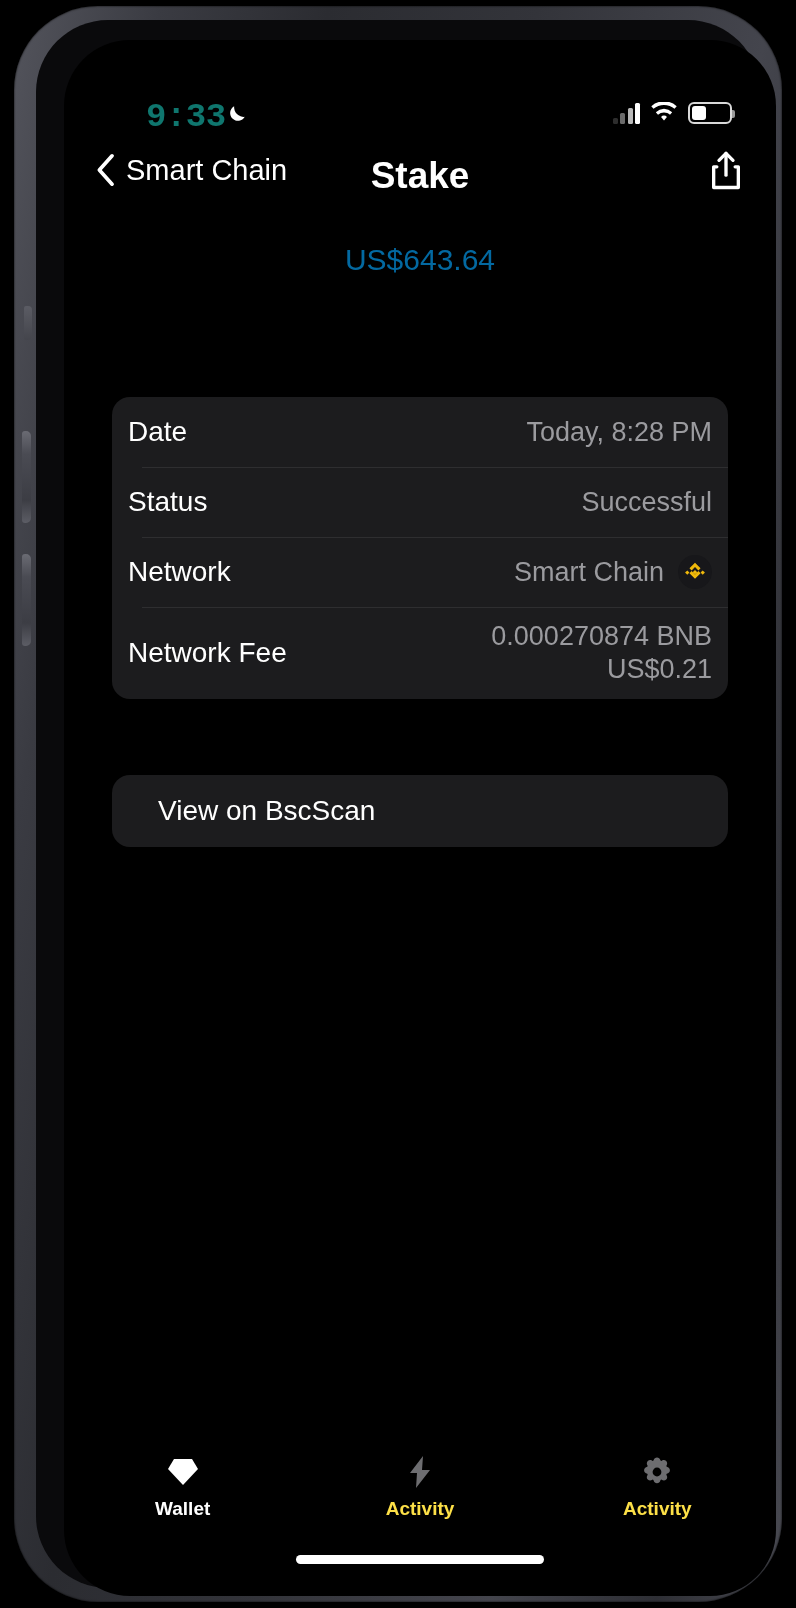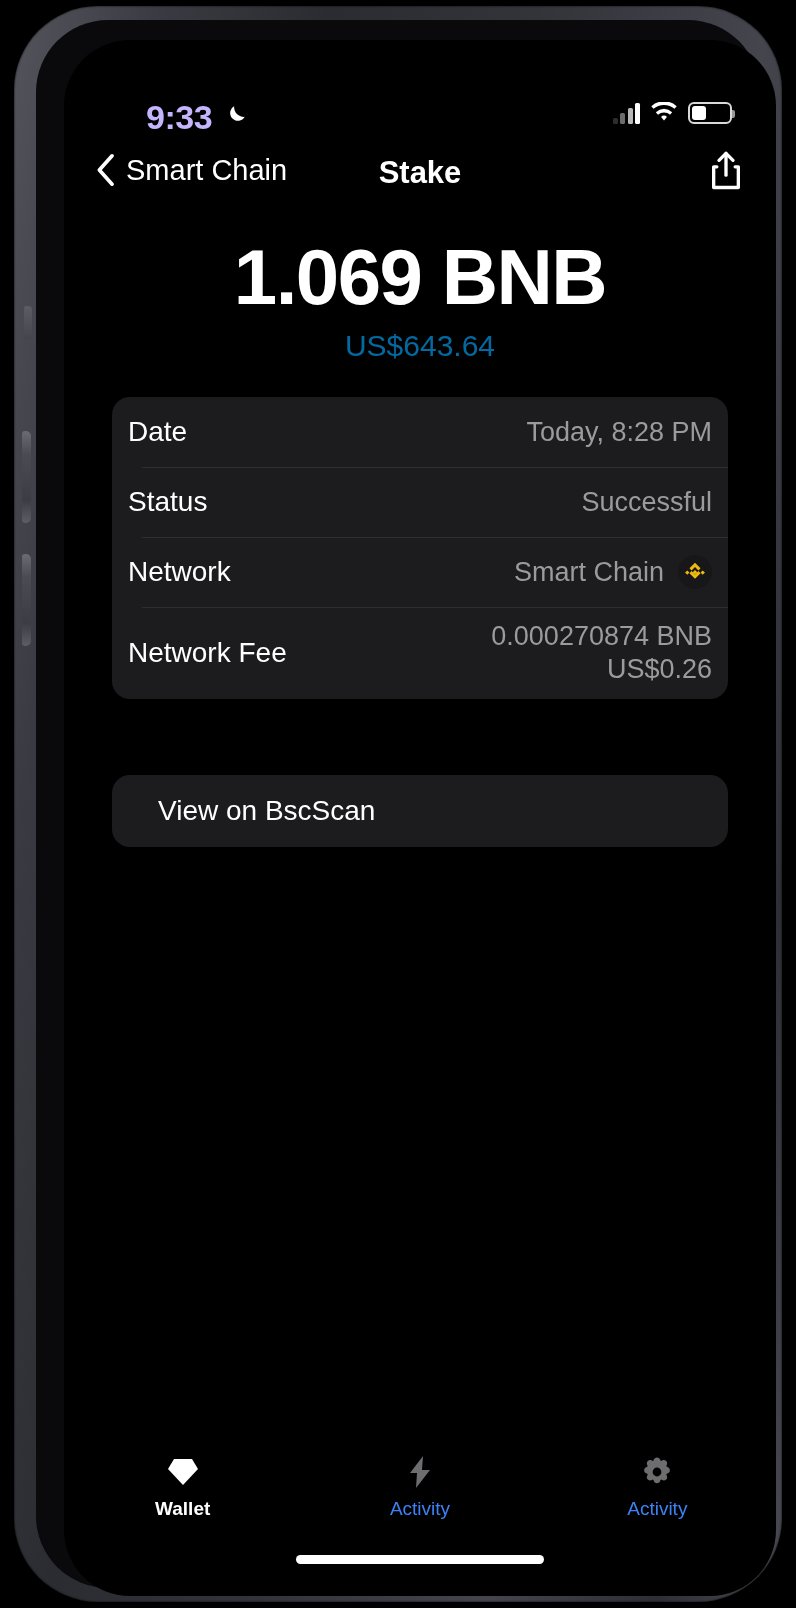--- a/index.html
+++ b/index.html
@@ -105,23 +105,24 @@
     position: absolute;
     left: 0; top: 20px;
     width: 712px;
     height: 58px;
   }
   .status-time {
     position: absolute;
     left: 82px; top: 40px;
     font-size: 34px;
     font-weight: bold;
-    color: #c4b5fd;
+    color: #0f766e;
     letter-spacing: -0.5px;
     line-height: 1;
+    font-family: Liberation Mono, monospace;
   }
   .moon-icon {
     position: absolute;
     left: 158px; top: 43px;
     width: 26px; height: 26px;
   }
   .status-right {
     position: absolute;
     right: 44px; top: 42px;
     display: flex;
@@ -174,21 +175,21 @@
   }
   .nav-back-label {
     font-size: 29px;
     color: #ffffff;
     line-height: 1;
   }
   .nav-title {
     position: absolute;
     left: 0; right: 0; top: 10px;
     text-align: center;
-    font-size: 31px;
+    font-size: 37px;
     font-weight: bold;
     color: #ffffff;
   }
   .nav-share {
     position: absolute;
     right: 30px; top: 4px;
     width: 40px; height: 44px;
     cursor: pointer;
   }
 
@@ -296,21 +297,21 @@
     flex: 1;
     display: flex;
     flex-direction: column;
     align-items: center;
     gap: 9px;
     cursor: pointer;
   }
   .tab-icon { height: 34px; display: flex; align-items: center; justify-content: center; }
   .tab-label { font-size: 19px; font-weight: bold; }
   .tab.active .tab-label { color: #ffffff; }
-  .tab.inactive .tab-label { color: #3b82f6; font-weight: normal; }
+  .tab.inactive .tab-label { color: #fde047; font-weight: bold; }
 
   .home-indicator {
     position: absolute;
     left: 50%;
     transform: translateX(-50%);
     bottom: 32px;
     width: 248px;
     height: 9px;
     border-radius: 5px;
     background: #ffffff;
@@ -367,21 +368,20 @@
           <div class="nav-share">
             <svg width="40" height="44" viewBox="0 0 24 26">
               <path d="M12 2.5v13" fill="none" stroke="#fff" stroke-width="2" stroke-linecap="round"></path>
               <path d="M7.8 6.6 12 2.4l4.2 4.2" fill="none" stroke="#fff" stroke-width="2" stroke-linecap="round" stroke-linejoin="round"></path>
               <path d="M6.5 10.5H4.6v12.4h14.8V10.5h-1.9" fill="none" stroke="#fff" stroke-width="2" stroke-linecap="round" stroke-linejoin="round"></path>
             </svg>
           </div>
         </div>
 
         <div class="hero">
-          <div class="hero-amount">1.069 BNB</div>
           <div class="hero-fiat">US$643.64</div>
         </div>
 
         <div class="card card-details">
 
           <div class="row">
             <div class="row-label">Date</div>
             <div class="row-value">Today, 8:28 PM</div>
           </div>
 
@@ -404,21 +404,21 @@
                   <path d="M16 13.2l-3.1 3.1L16 19.4l3.1-3.1z" fill="#f0b90b"></path>
                 </svg>
               </div>
             </div>
           </div>
 
           <div class="row row-fee">
             <div class="row-label">Network Fee</div>
             <div class="row-value-stack">
               <div class="row-value">0.000270874 BNB</div>
-              <div class="row-value">US$0.26</div>
+              <div class="row-value">US$0.21</div>
             </div>
           </div>
 
         </div>
 
         <div class="card card-link">
           <div class="link-row">
             <span class="link-label">View on BscScan</span>
           </div>
         </div>

